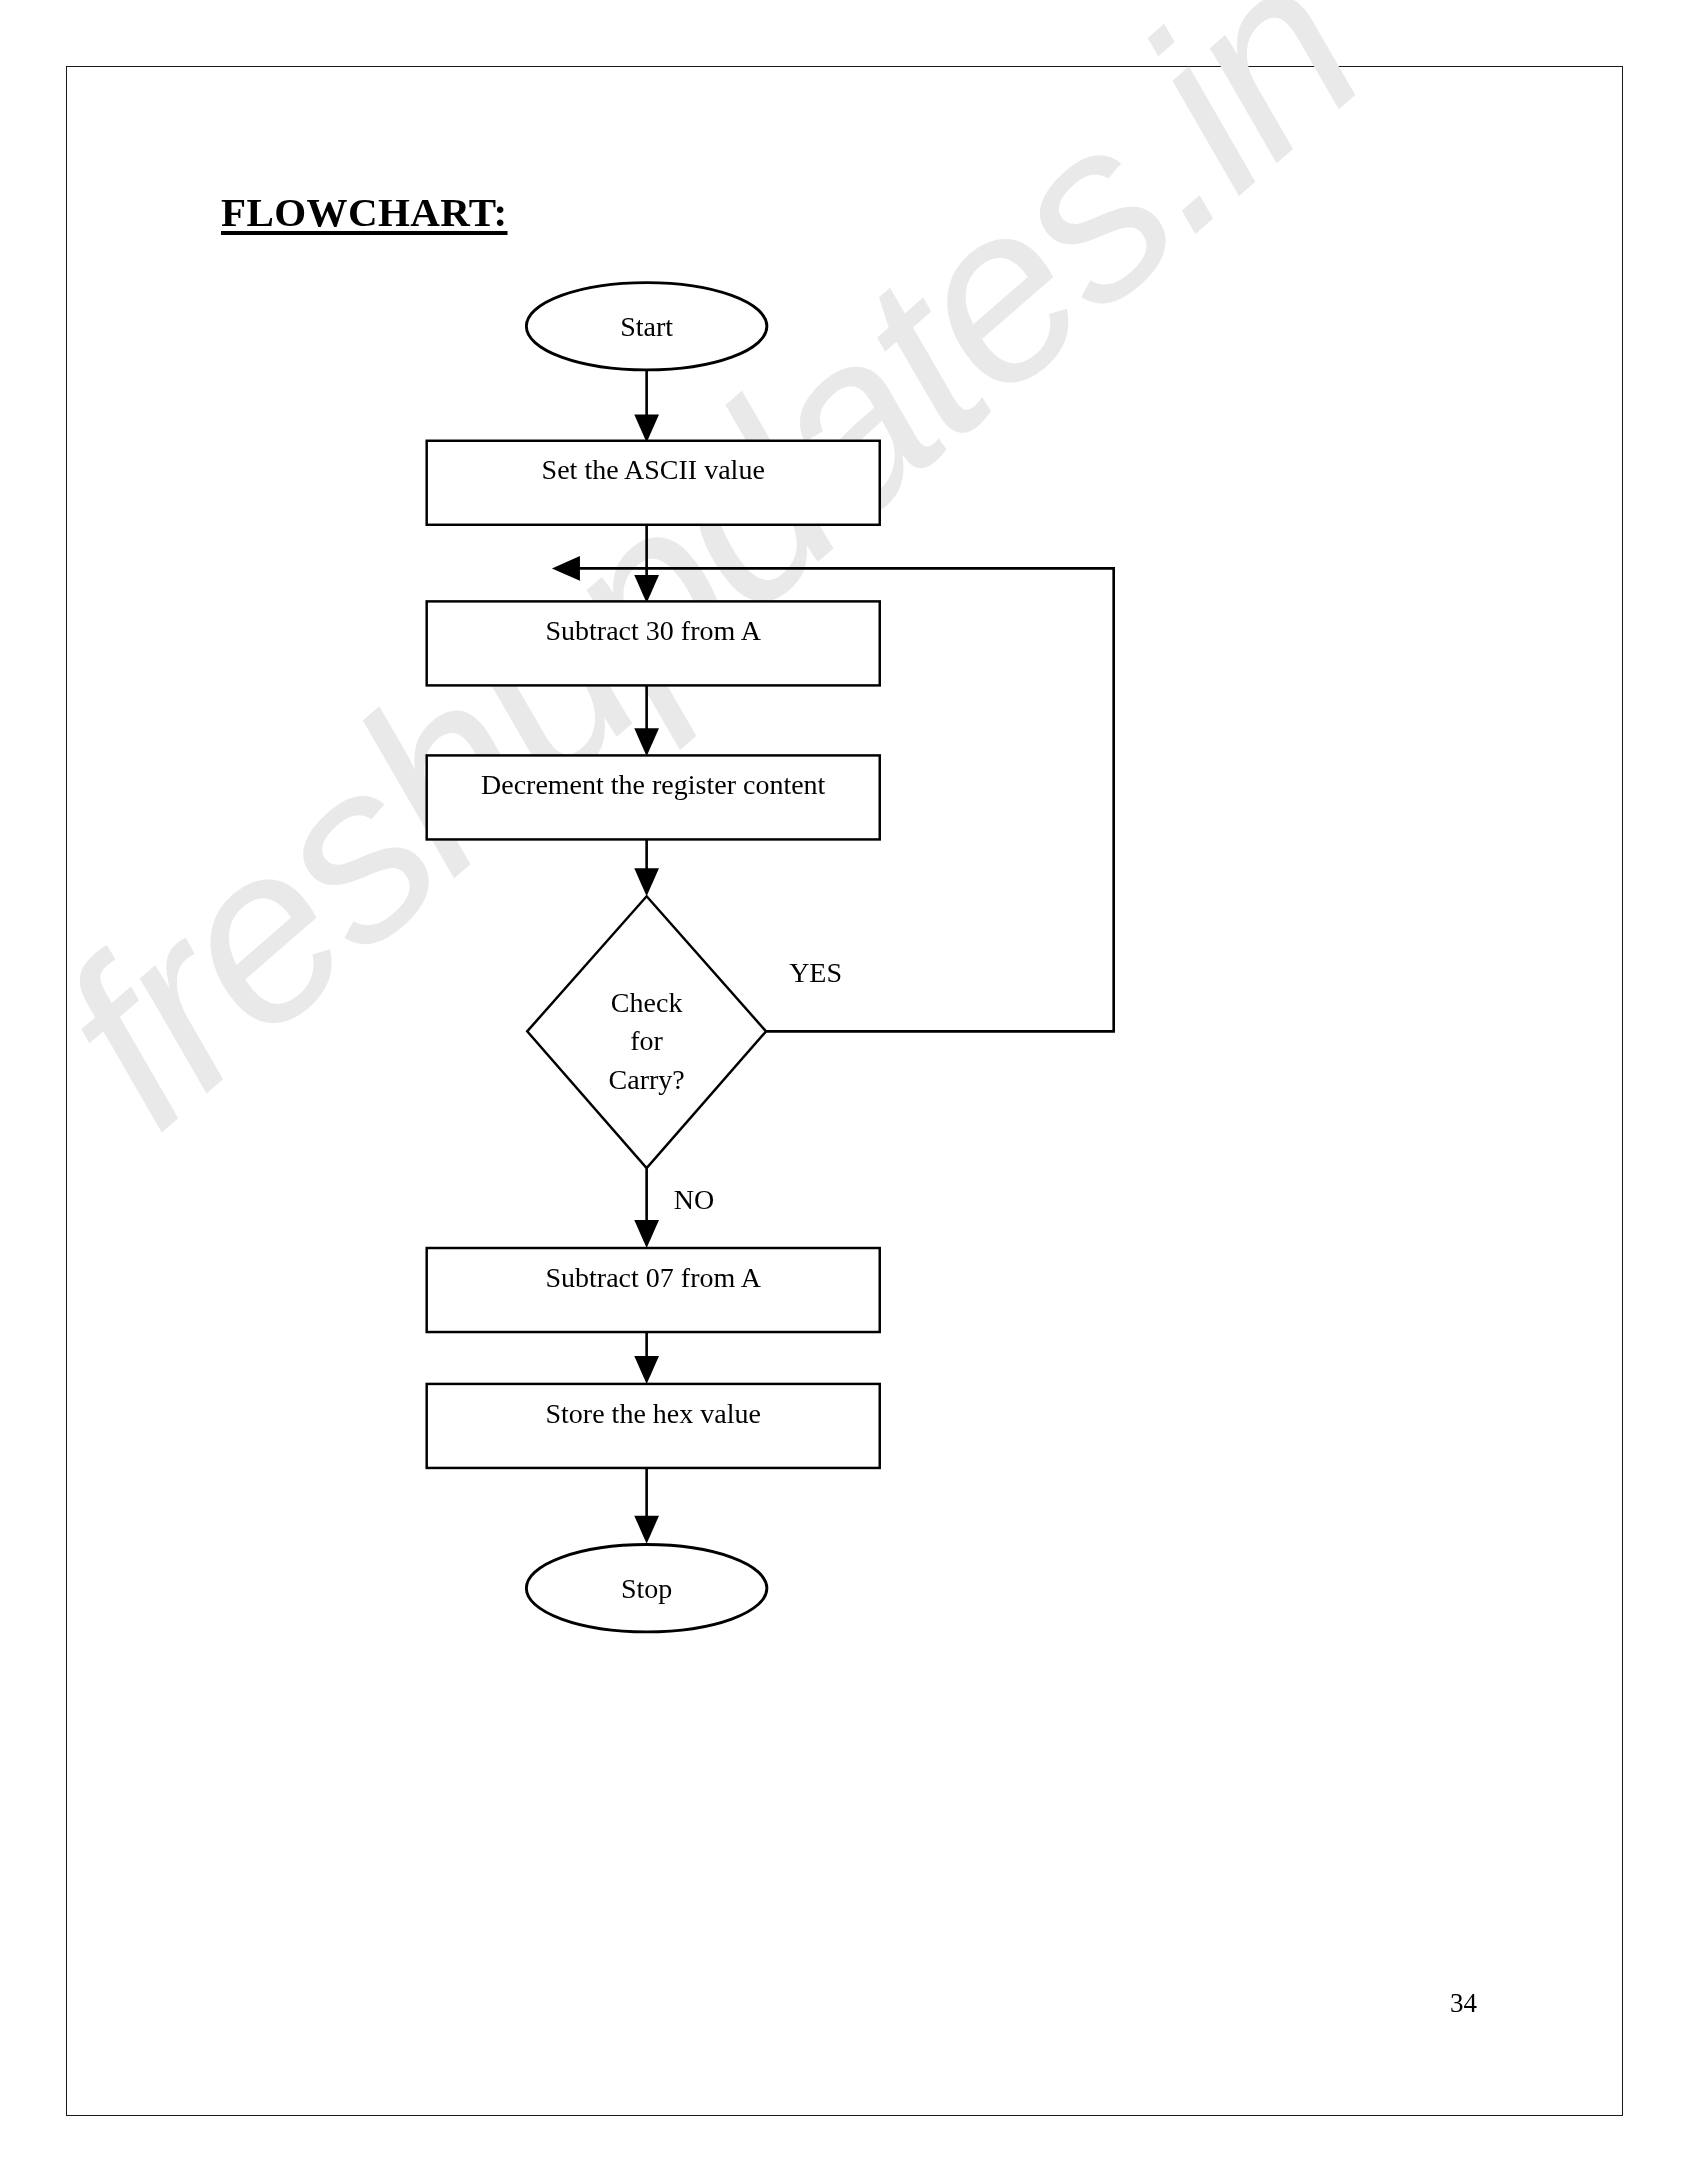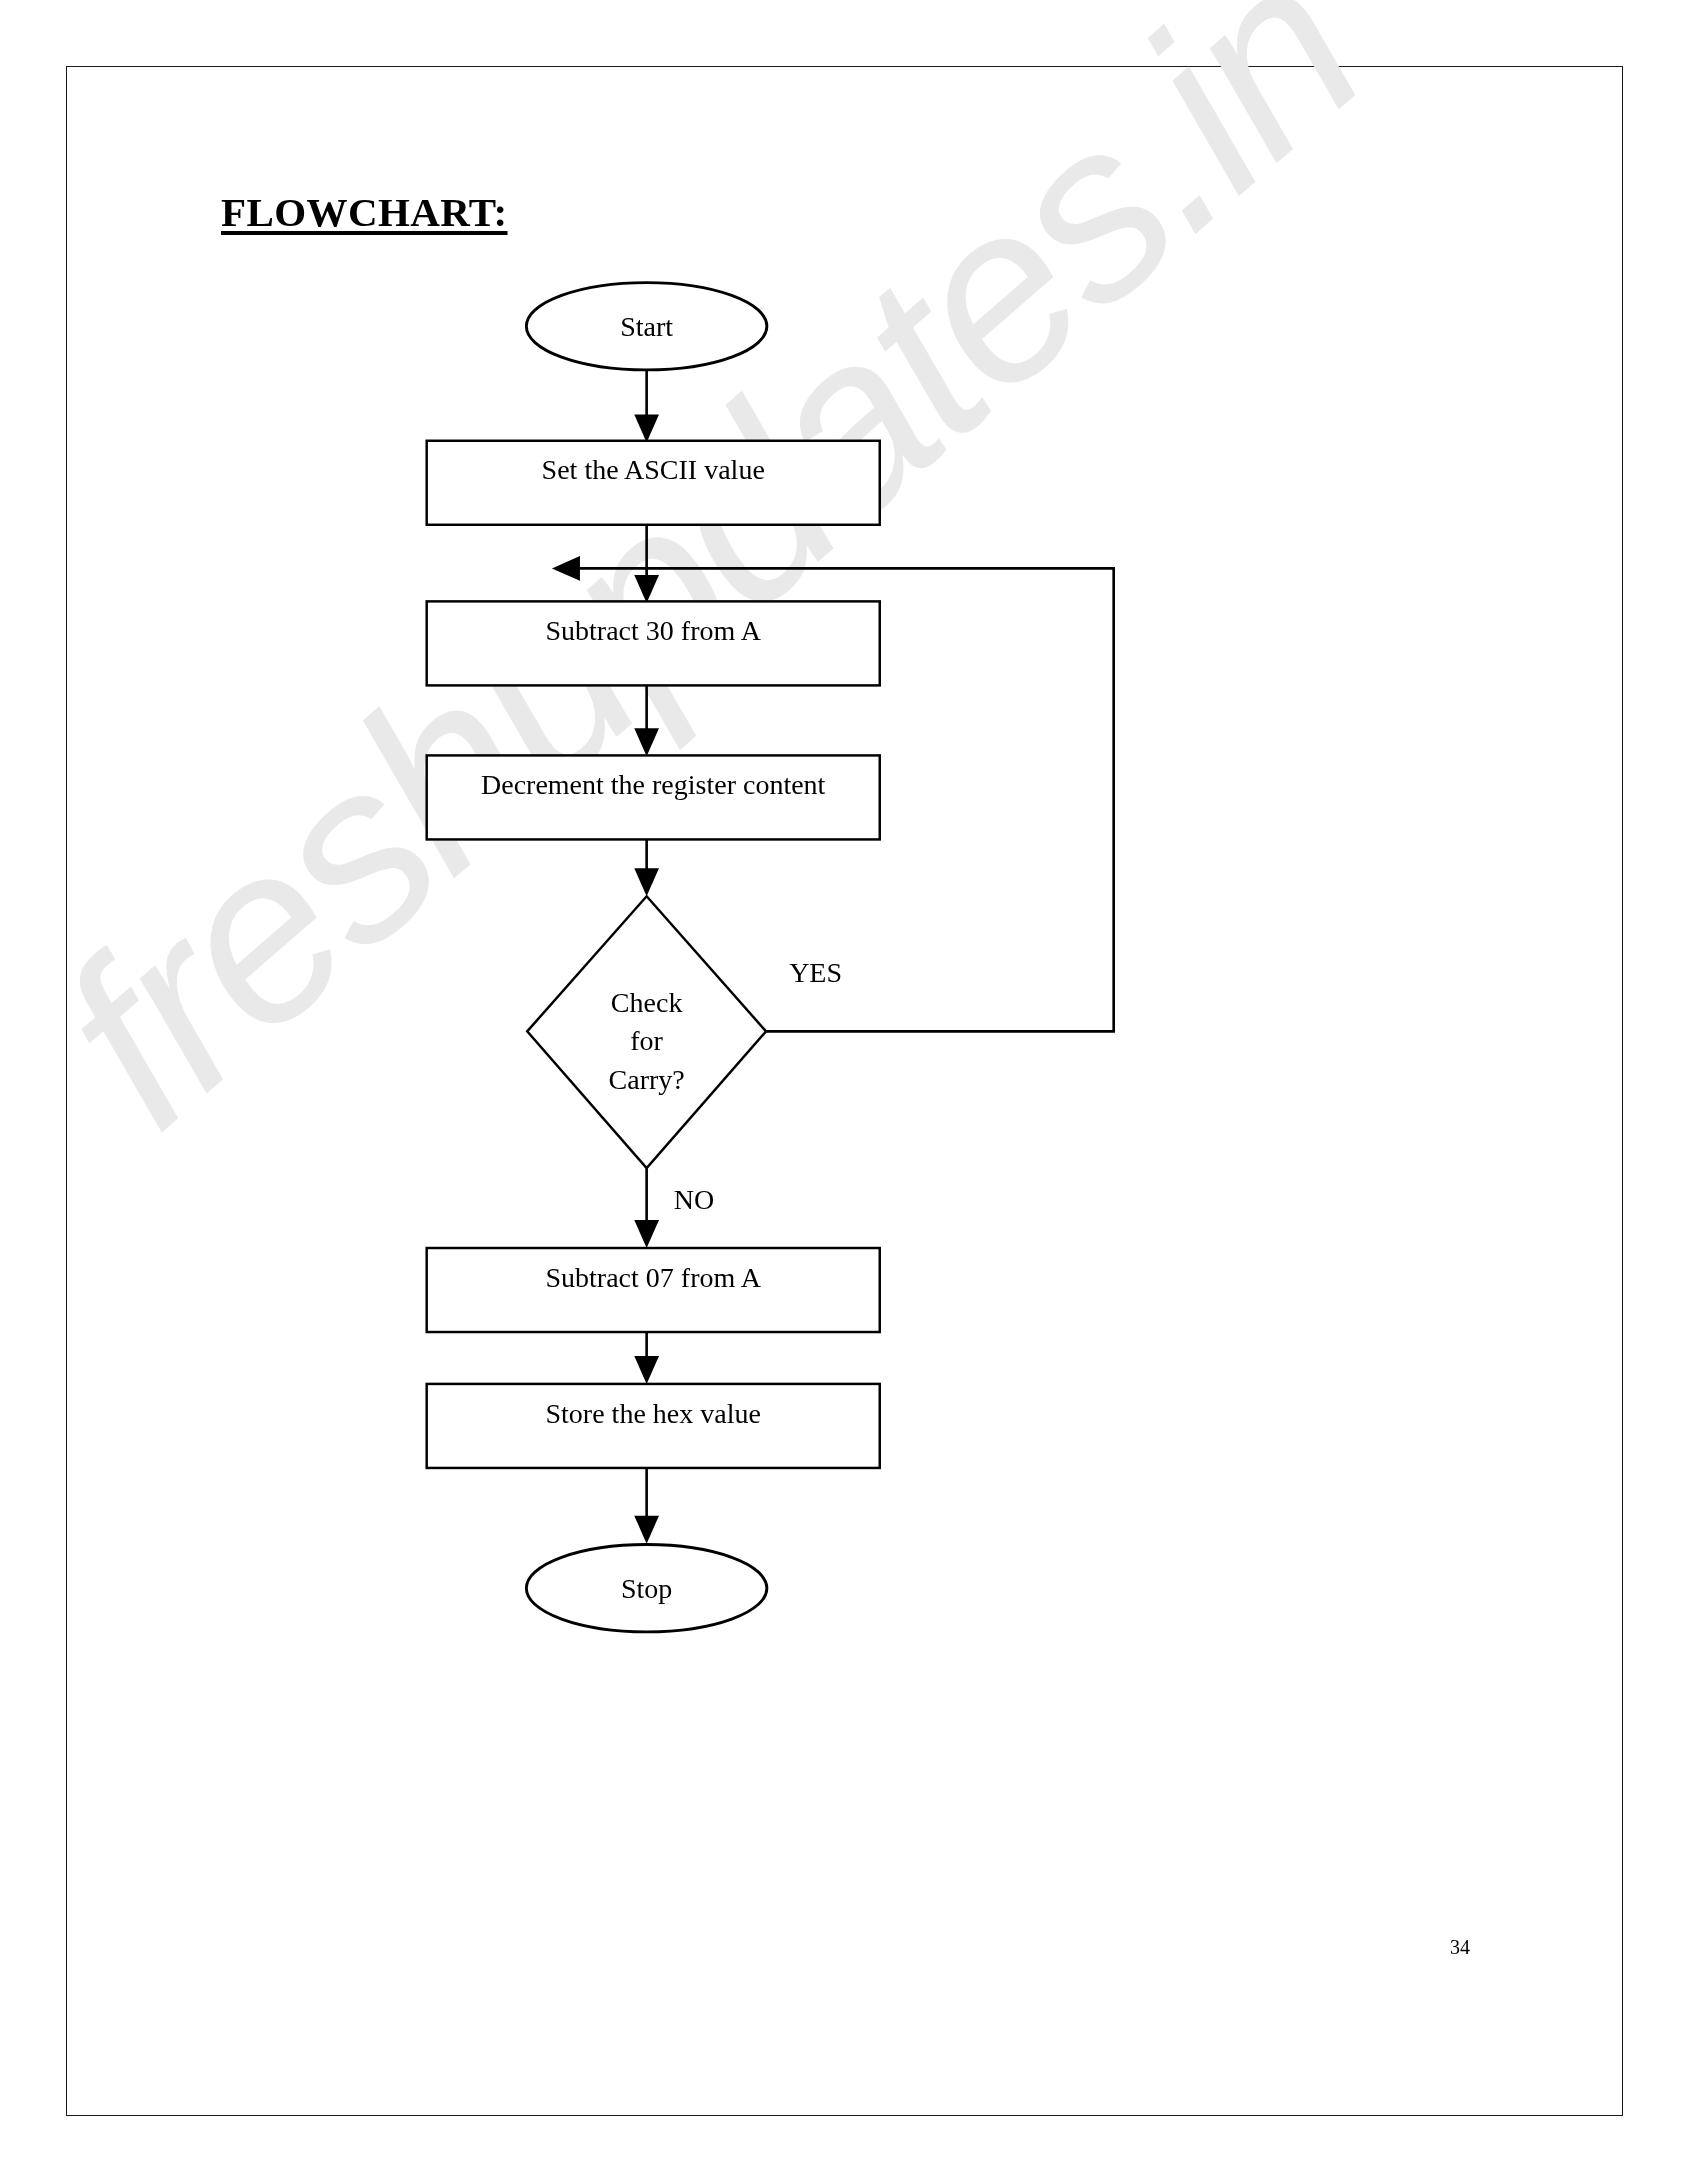--- a/index.html
+++ b/index.html
@@ -106,22 +106,22 @@
   .branch-label {
     font-family: "Liberation Serif", "DejaVu Serif", serif;
     font-size: 34px;
     fill: #000000;
     text-anchor: start;
   }
   
   #page-number {
     position: absolute;
     left: 1450px;
-    top: 1936px;
-    font-size: 20px;
+    top: 1988px;
+    font-size: 27px;
     z-index: 4;
   }
 </style>
 </head>
 <body>
 
 <div id="page">
 
   <div id="page-frame"></div>
 

